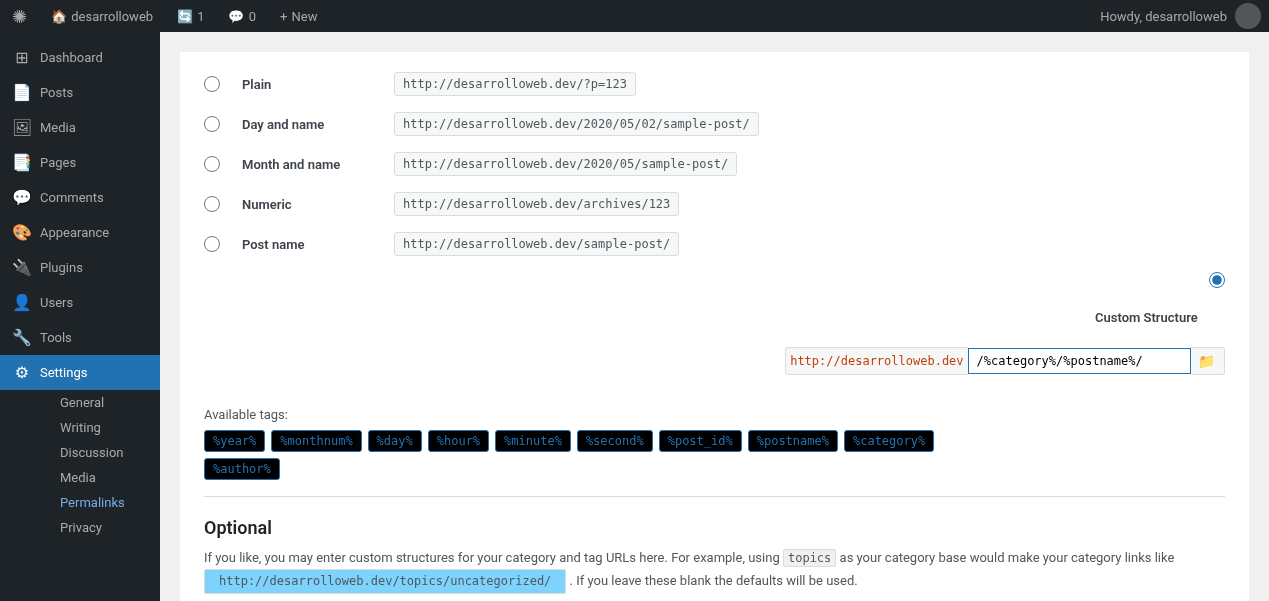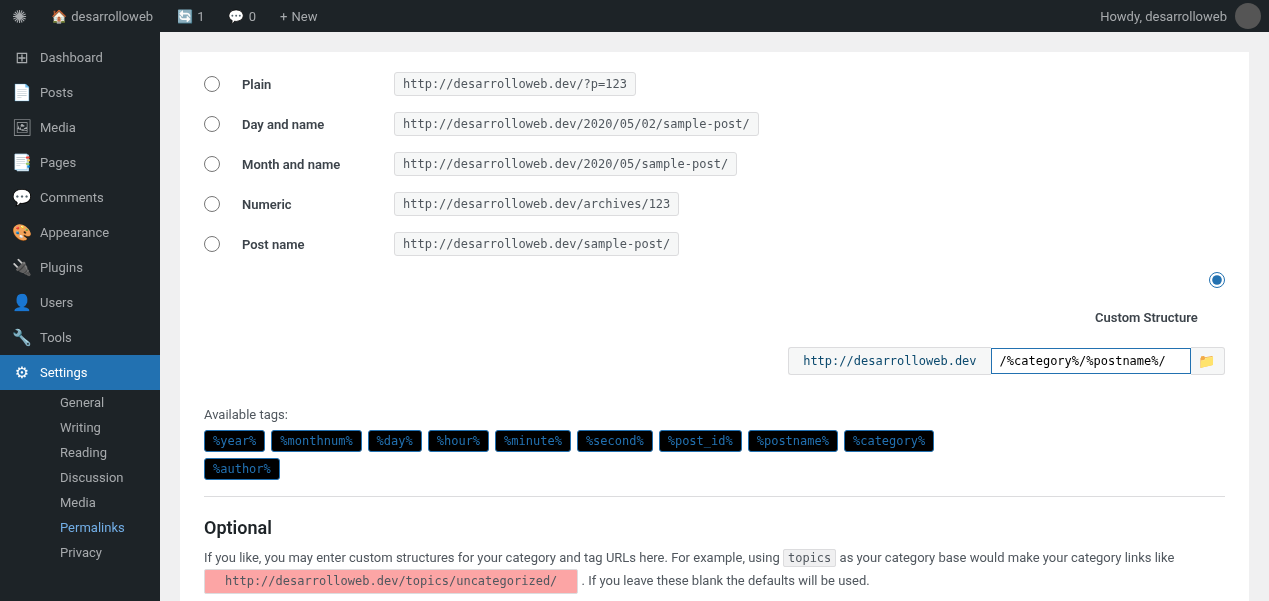--- a/index.html
+++ b/index.html
@@ -91,32 +91,32 @@
     .custom-structure-row {
       display: flex;
       align-items: center;
       gap: 0;
       margin-bottom: 16px;
     }
     .custom-structure-row .url-prefix {
       background: #f6f7f7;
       border: 1px solid #dcdcde;
       border-right: none;
-      padding: 6px 14px;
-      font-family: Consolas, Monaco, monospace;
-      font-size: 12px;
-      color: #0c4a6e;
+      padding: 6px 4px;
+      font-family: Consolas, Monaco, monospace;
+      font-size: 12px;
+      color: #c2410c;
       border-radius: 3px 0 0 3px;
     }
     .custom-input {
       border: 1px solid #2271b1;
       padding: 5px 8px;
       font-family: Consolas, Monaco, monospace;
       font-size: 12px;
-      width: 200px;
+      width: 223px;
       outline: none;
     }
     .custom-input-btn {
       border: 1px solid #dcdcde;
       border-left: none;
       background: #f6f7f7;
       padding: 5px 8px;
       cursor: pointer;
       border-radius: 0 3px 3px 0;
       font-size: 14px;
@@ -142,23 +142,23 @@
     .optional-desc { font-size: 13px; color: #50575e; line-height: 1.6; }
     .inline-code {
       background: #f0f0f1;
       border: 1px solid #dcdcde;
       padding: 1px 4px;
       font-family: Consolas, Monaco, monospace;
       font-size: 12px;
       border-radius: 2px;
     }
     .block-code {
-      background: #fca5a5;
-      border: 1px solid #dcdcde;
-      padding: 2px 20px;
+      background: #7dd3fc;
+      border: 1px solid #dcdcde;
+      padding: 2px 14px;
       font-family: Consolas, Monaco, monospace;
       font-size: 12px;
       border-radius: 2px;
       display: inline-block;
     }
 
     
     hr { border: none; border-top: 1px solid #dcdcde; margin: 16px 0; }
   </style>
 </head>
@@ -230,21 +230,20 @@
       <span>Tools</span>
     </div>
     <div class="menu-item active">
       <span class="menu-icon">⚙</span>
       <span>Settings</span>
     </div>
 
     <div class="submenu">
       <span class="submenu-item">General</span>
       <span class="submenu-item">Writing</span>
-      <span class="submenu-item">Reading</span>
       <span class="submenu-item">Discussion</span>
       <span class="submenu-item">Media</span>
       <span class="submenu-item active">Permalinks</span>
       <span class="submenu-item">Privacy</span>
     </div>
   </div>
 
   <div id="wpcontent">
     <div class="wrap">
 

